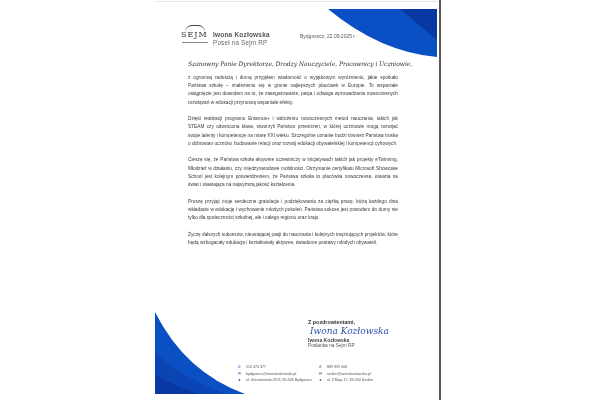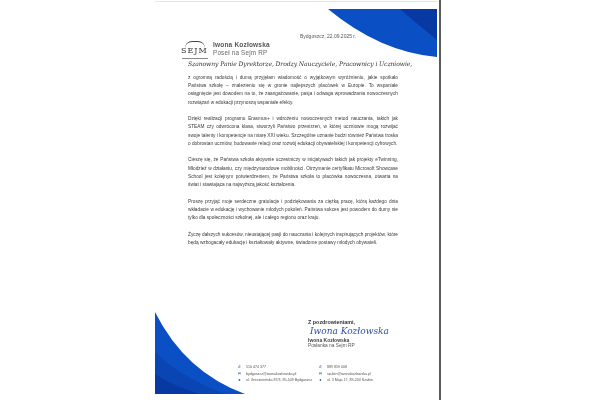--- a/index.html
+++ b/index.html
@@ -10,21 +10,21 @@
     .page {
       position: absolute; left: 155px; top: 1px; width: 283px; height: 398px;
       background: #fff; overflow: hidden;
       border-top: 1px solid #e6e6e6;
     }
     .edge-line {
       position: absolute; left: 439px; top: 0; width: 2px; height: 400px; background: #5a5a5a;
     }
     .swoosh-top { position: absolute; left: 0; top: 0; width: 283px; height: 70px; }
     .swoosh-bottom { position: absolute; left: 0; top: 300px; width: 283px; height: 98px; }
-    .header { position: absolute; left: 26px; top: 23px; display: flex; align-items: flex-start; margin-top: 16px; }
+    .header { position: absolute; left: 26px; top: 23px; display: flex; align-items: flex-end; }
     .logo {
       width: 28px; height: 22px; position: relative; margin-right: 4px;
     }
     .logo .roof {
       position: absolute; left: 4px; top: 0; width: 20px; height: 6px;
       border-top: 1px solid #444; border-radius: 10px 10px 0 0;
     }
     .logo .word {
       position: absolute; left: 0; top: 5px; font-family: "DejaVu Serif", serif; font-size: 8px;
       letter-spacing: 1px; color: #333;

